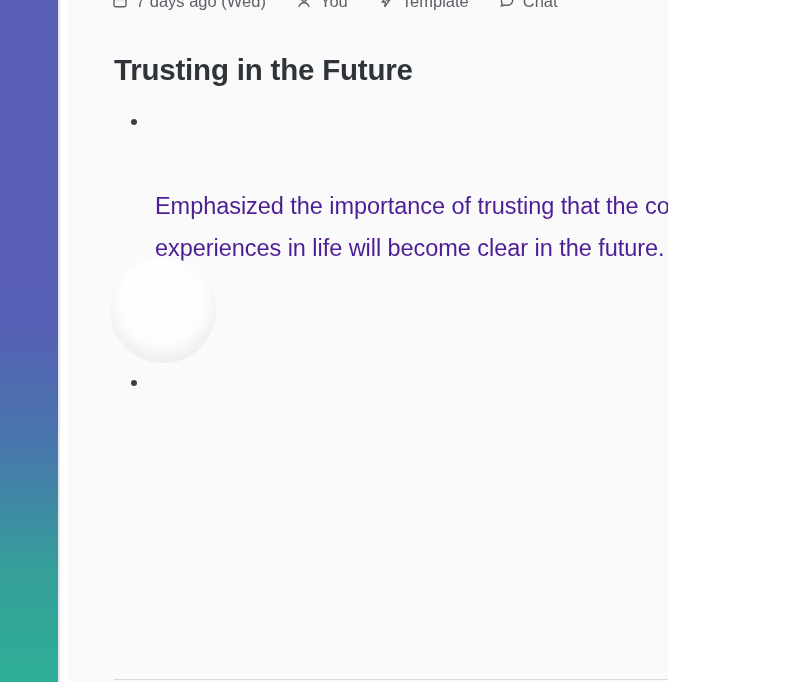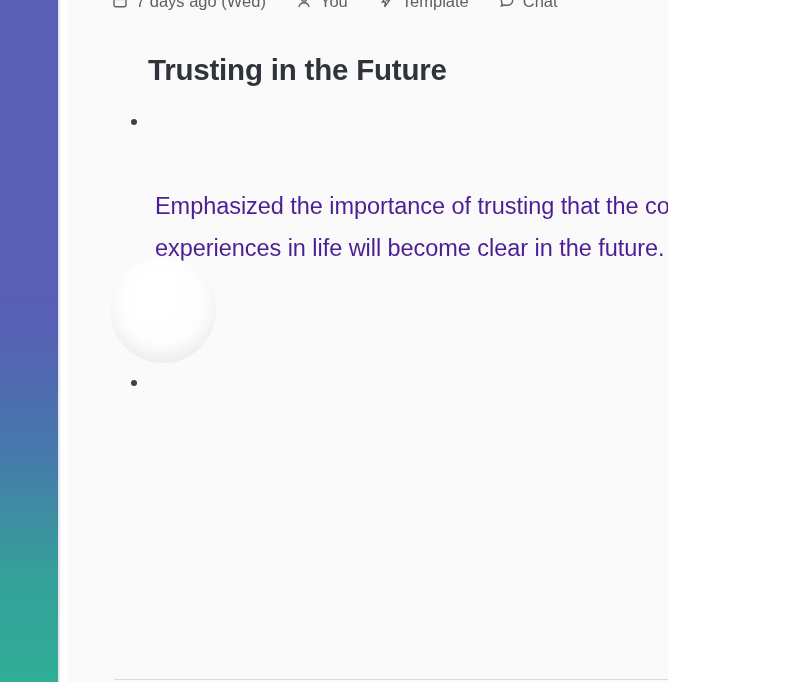--- a/index.html
+++ b/index.html
@@ -95,21 +95,21 @@
   }
 
   .section-heading {
     font-size: 29.5px;
     font-weight: bold;
     color: #2f343a;
     letter-spacing: -0.2px;
     white-space: nowrap;
     line-height: 1.1;
   }
-  #heading-trust { margin-top: 32px; margin-left: 34px; }
+  #heading-trust { margin-top: 32px; }
 
   .bullet-list {
     list-style: none;
     margin-top: 16px;
   }
   .bullet-item {
     position: relative;
     padding-left: 41px;
     margin-top: 10px;
     font-size: 23.5px;

